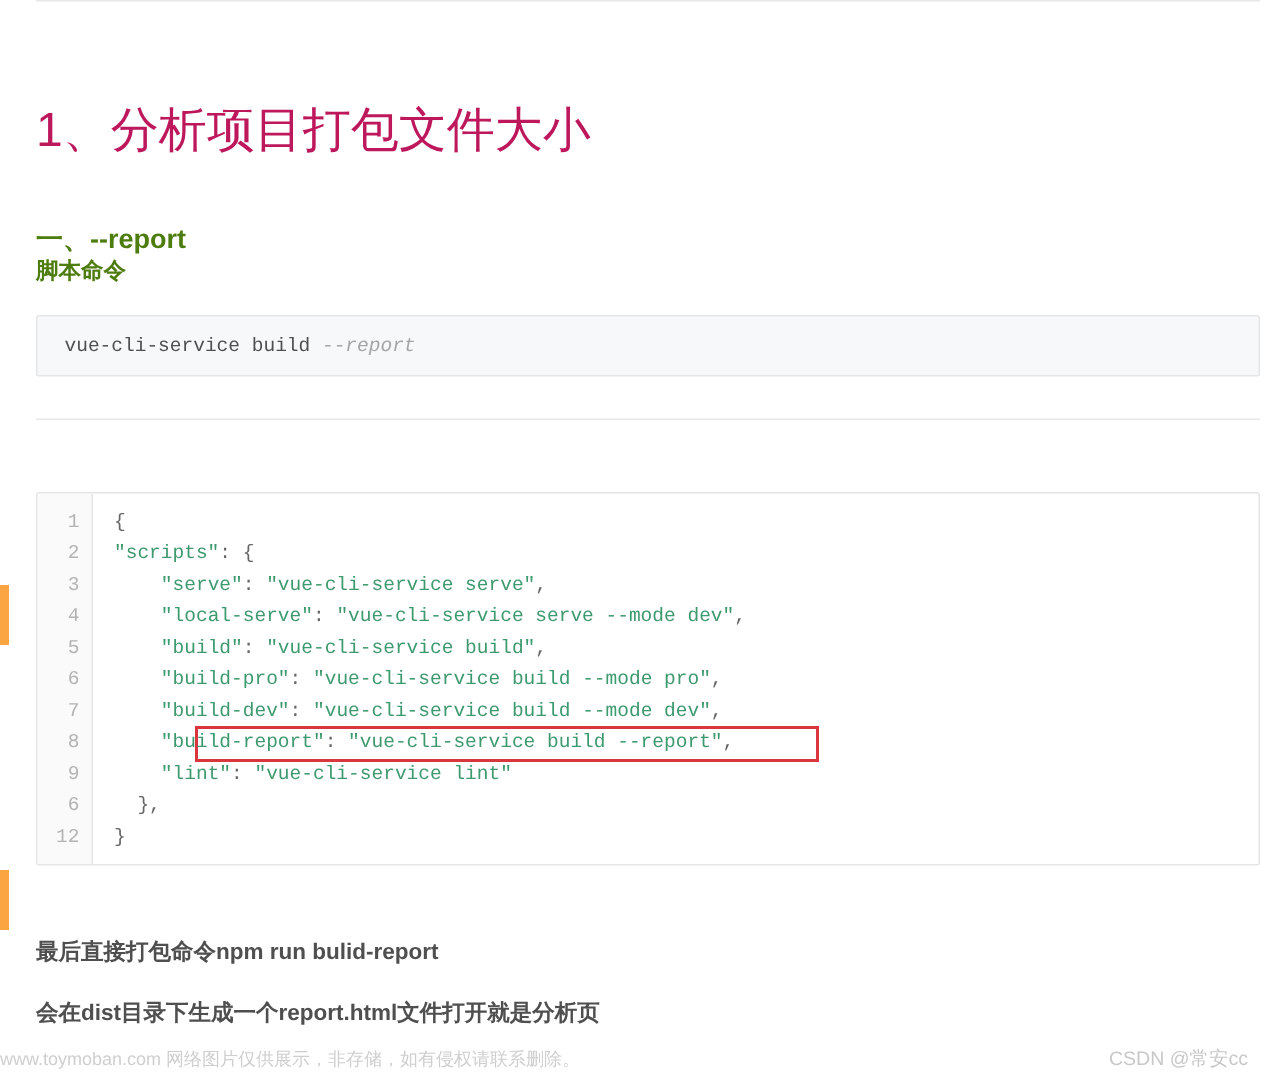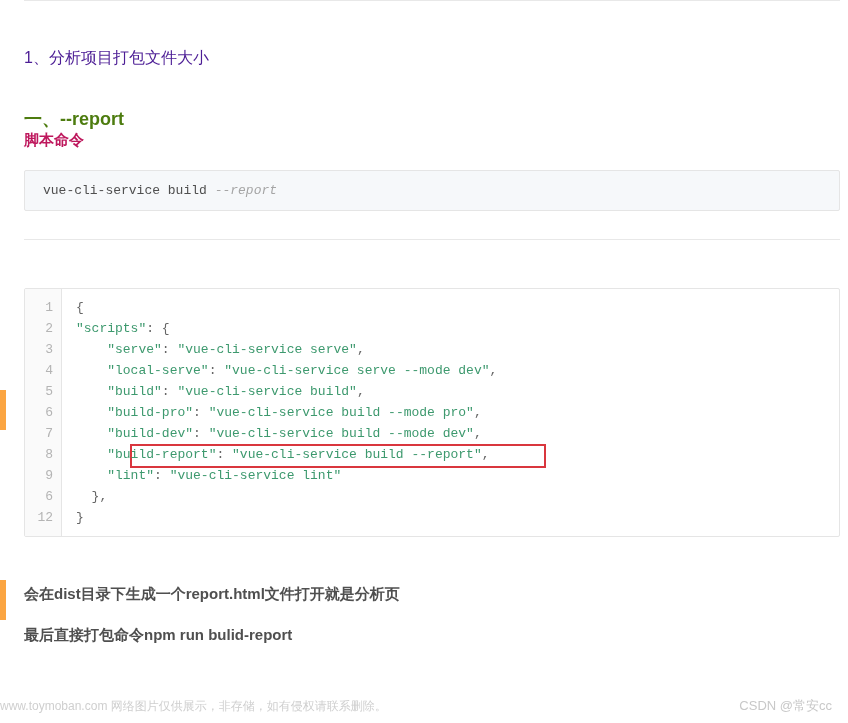--- a/index.html
+++ b/index.html
@@ -15,32 +15,33 @@
     position: absolute;
     top: 0; left: 24px; right: 8px;
     border-top: 1px solid #e8e8e8;
   }
   .content {
     position: absolute;
     left: 24px; right: 8px; top: 0;
     padding-top: 48px;
   }
   .h1 {
-    color: #4c1d95;
-    font-size: 16px;
+    color: #be185d;
+    font-size: 32px;
     font-weight: 500;
     margin-bottom: 38px;
+    margin-top: 17px;
   }
   .h2 {
     color: #4d7c0f;
     font-size: 18px;
     font-weight: 600;
   }
   .h3 {
-    color: #be185d;
+    color: #4d7c0f;
     font-size: 15px;
     font-weight: 600;
     margin-bottom: 20px;
   }
   .codebox-simple {
     background: #f6f8fa;
     border: 1px solid #e5e5e5;
     border-radius: 2px;
     padding: 12px 18px;
     font-family: "Consolas", "Courier New", monospace;
@@ -170,19 +171,19 @@
           <div class="ln"><span class="p">    </span><span class="k">"build-pro"</span><span class="p">: </span><span class="v">"vue-cli-service build --mode pro"</span><span class="p">,</span></div>
           <div class="ln"><span class="p">    </span><span class="k">"build-dev"</span><span class="p">: </span><span class="v">"vue-cli-service build --mode dev"</span><span class="p">,</span></div>
           <div class="ln"><span class="p">    </span><span class="k">"build-report"</span><span class="p">: </span><span class="v">"vue-cli-service build --report"</span><span class="p">,</span></div>
           <div class="ln"><span class="p">    </span><span class="k">"lint"</span><span class="p">: </span><span class="v">"vue-cli-service lint"</span><span class="p"></span></div>
           <div class="ln"><span class="p">  },</span></div>
           <div class="ln"><span class="p">}</span></div>
         </div>
     </div>
   </div>
 
+  <p class="p-body">最后直接打包命令npm run bulid-report</p>
   <p class="p-body">会在dist目录下生成一个report.html文件打开就是分析页</p>
-  <p class="p-body">最后直接打包命令npm run bulid-report</p>
 
 </div>
 
 <div class="watermark-left">www.toymoban.com  网络图片仅供展示，非存储，如有侵权请联系删除。</div>
 <div class="watermark-right">CSDN @常安cc</div>
 
 </body></html>

